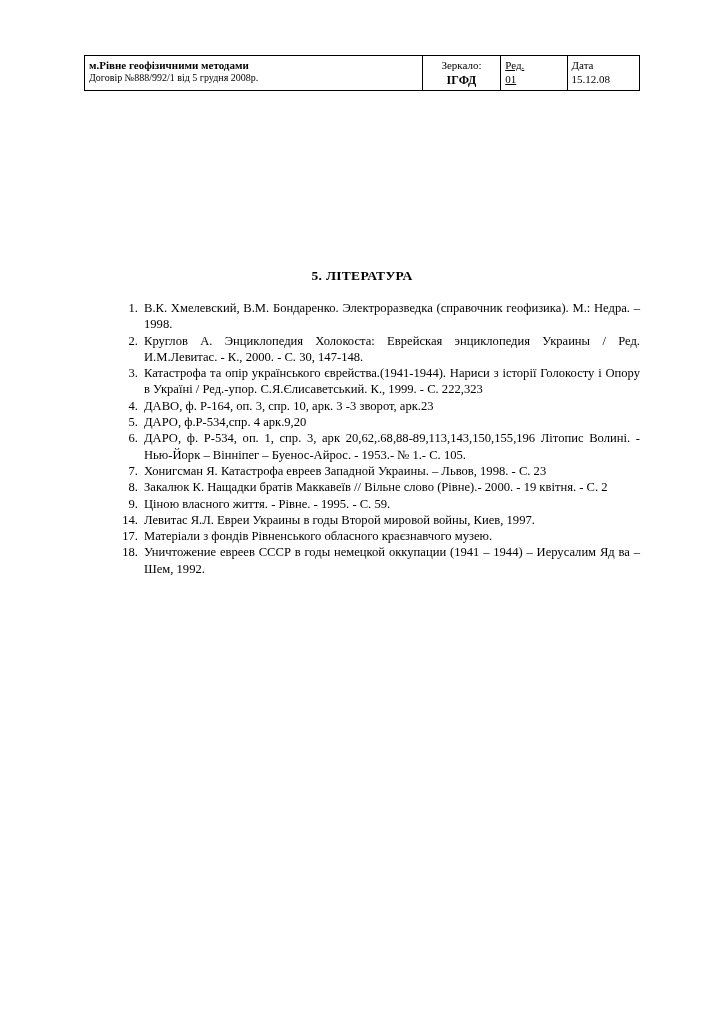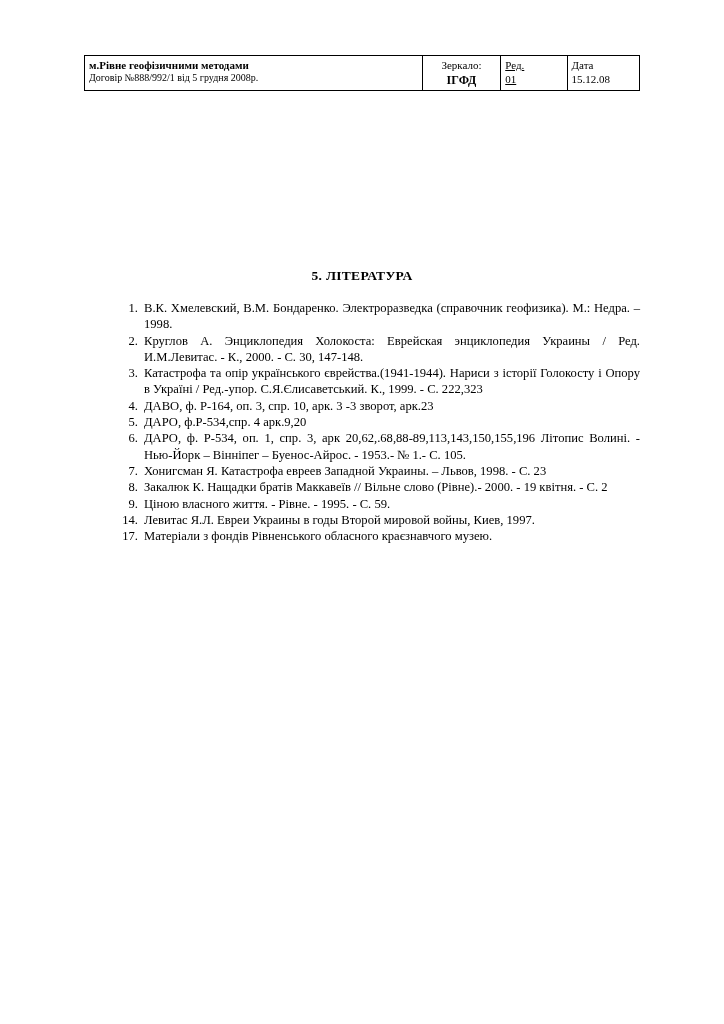--- a/index.html
+++ b/index.html
@@ -173,15 +173,19 @@
         <div class="ref-text">Ціною власного життя. - Рівне. - 1995. - С. 59.</div>
       </div>
       <div class="ref-item">
         <div class="ref-num">14.</div>
         <div class="ref-text">Левитас Я.Л. Евреи Украины в годы Второй мировой войны, Киев, 1997.</div>
       </div>
       <div class="ref-item">
         <div class="ref-num">17.</div>
         <div class="ref-text">Матеріали з фондів Рівненського обласного краєзнавчого музею.</div>
       </div>
+      <div class="ref-item">
+        <div class="ref-num">18.</div>
+        <div class="ref-text">Уничтожение евреев СССР в годы немецкой оккупации (1941 – 1944) – Иерусалим Яд ва – Шем, 1992.</div>
+      </div>
     </div>
 
 </div>
 
 </body></html>

